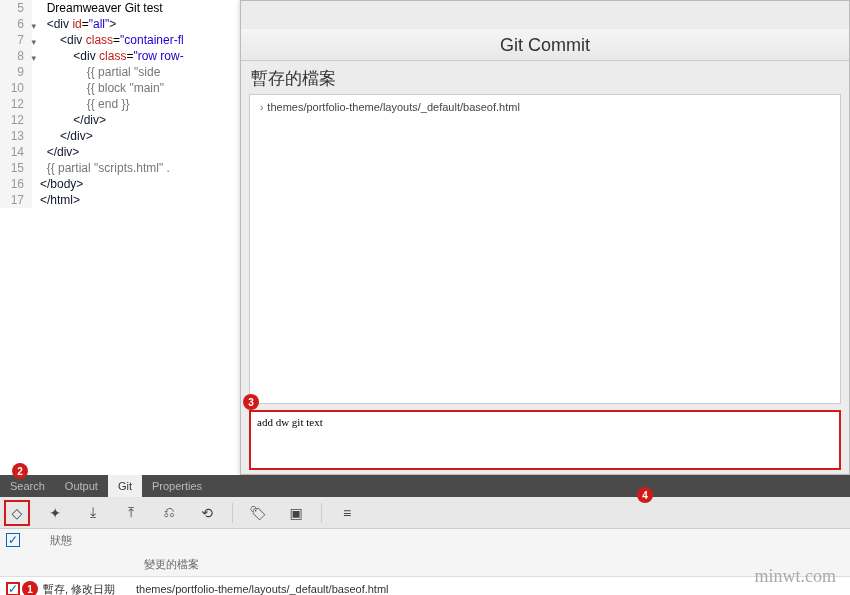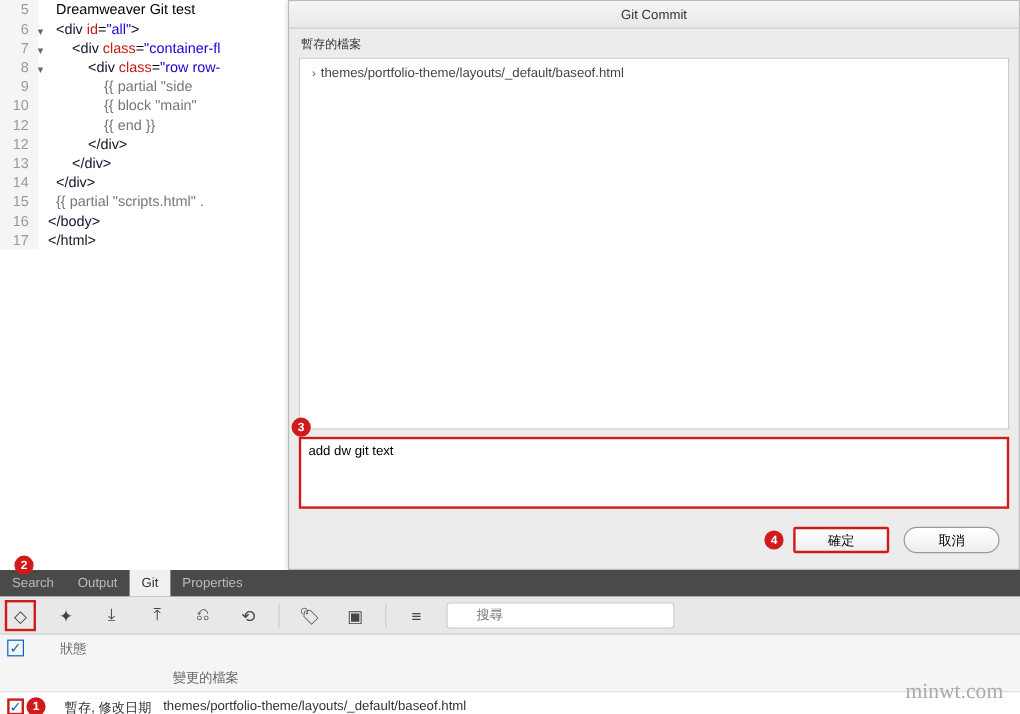--- a/index.html
+++ b/index.html
@@ -11,28 +11,28 @@
 .gutter.active { background: #3399ff; color: #fff; }
 .fold { position: absolute; right: -4px; top: 2px; font-size: 9px; color: #666; }
 .code-content { padding-left: 8px; white-space: pre; }
 .tag { color: #0f172a; }
 .attr { color: #c41a16; margin-top: 28px; }
 .str { color: #1a00cf; }
 .tmpl { color: #777; }
 .orange-bar { position: absolute; left: 0; top: 0; width: 6px; height: 16px; background: #ff9500; }
 
 .dialog { position: absolute; top: 0; left: 240px; width: 610px; height: 475px; background: #ececec; border: 1px solid #bbb; box-shadow: -1px 0 4px rgba(0,0,0,0.15); }
-.dialog-title { text-align: center; padding: 6px 0 4px; font-size: 11px; color: #333; background: linear-gradient(#f5f5f5, #e8e8e8); border-bottom: 1px solid #ccc; }
-.staged-label { padding: 6px 10px 4px; font-size: 10px; color: #333; }
+.dialog-title { text-align: center; padding: 6px 0 4px; font-size: 18px; color: #333; background: linear-gradient(#f5f5f5, #e8e8e8); border-bottom: 1px solid #ccc; margin-top: 28px; }
+.staged-label { padding: 6px 10px 4px; font-size: 17px; color: #333; }
 .staged-list { margin: 0 8px; background: #fff; border: 1px solid #ccc; height: 310px; }
 .staged-item { padding: 6px 10px; font-size: 11px; color: #444; display: flex; align-items: center; gap: 4px; }
 .caret { font-size: 10px; color: #666; }
 
 .commit-msg-wrap { position: relative; margin: 6px 8px 0; }
-.commit-msg { width: 100%; height: 60px; border: 2px solid #d11a1a; font-size: 11px; padding: 4px 6px; resize: none; background: #fff; font-family: Liberation Sans, sans-serif; }
+.commit-msg { width: 100%; height: 60px; border: 2px solid #d11a1a; font-size: 11px; padding: 4px 6px; resize: none; background: #fff; font-family: Liberation Serif, serif; }
 
 .dialog-buttons { display: flex; justify-content: flex-end; gap: 12px; padding: 10px 16px 0; align-items: center; }
 .btn { width: 80px; height: 22px; border: 1px solid #999; border-radius: 11px; background: linear-gradient(#fff, #eee); font-size: 11px; cursor: pointer; }
 .btn-ok { border: 2px solid #d11a1a; border-radius: 2px; background: linear-gradient(#fff, #eee); }
 
 .marker { position: absolute; width: 16px; height: 16px; border-radius: 50%; background: #d11a1a; color: #fff; font-size: 10px; font-weight: bold; display: flex; align-items: center; justify-content: center; z-index: 100; }
 
 .bottom-panel { position: absolute; top: 475px; left: 0; width: 850px; height: 120px; background: #fff; }
 .tabs { display: flex; background: #4a4a4a; height: 22px; font-size: 11px; color: #bbb; align-items: center; position: relative; }
 .tab { padding: 0 10px; height: 100%; display: flex; align-items: center; cursor: pointer; }
@@ -45,21 +45,21 @@
 .search-box { padding: 3px 8px 3px 24px; width: 190px; height: 22px; border: 1px solid #ccc; border-radius: 3px; font-size: 11px; background: #fff; color: #888; position: relative; }
 .search-wrap { position: relative; }
 .search-wrap::before { content: "⌕"; position: absolute; left: 6px; top: 2px; color: #888; font-size: 14px; }
 
 .file-header { display: flex; font-size: 11px; color: #666; padding: 4px 0; border-bottom: 1px solid #ddd; background: #f5f5f5; }
 .fh-status { width: 124px; padding-left: 30px; }
 .fh-file { flex: 1; margin-top: 24px; }
 .file-row { display: flex; font-size: 11px; color: #333; padding: 4px 0; align-items: center; position: relative; background: #fff; }
 .checkbox { width: 14px; height: 14px; border: 2px solid #d11a1a; margin-left: 6px; display: flex; align-items: center; justify-content: center; color: #0066cc; font-size: 12px; }
 .checkbox-hdr { width: 14px; height: 14px; border: 1px solid #0066cc; margin-left: 6px; display: flex; align-items: center; justify-content: center; color: #0066cc; font-size: 12px; }
-.fr-status { width: 98px; padding-left: 16px; }
+.fr-status { width: 98px; padding-left: 5px; }
 .fr-file { flex: 1; }
 
 .watermark { position: absolute; bottom: 8px; right: 14px; color: #aaa; font-family: Georgia, serif; font-size: 18px; }
 </style>
 </head>
 <body>
 
 <div class="code-editor">
   <div class="orange-bar"></div>
   <div id="code-lines">
@@ -151,23 +151,20 @@
     <div class="tb-icon">✦</div>
     <div class="tb-icon">⤓</div>
     <div class="tb-icon">⤒</div>
     <div class="tb-icon">⎌</div>
     <div class="tb-icon">⟲</div>
     <div class="tb-sep"></div>
     <div class="tb-icon">🏷</div>
     <div class="tb-icon">▣</div>
     <div class="tb-sep"></div>
     <div class="tb-icon">≡</div>
-    <div class="search-wrap">
-      <input class="search-box" placeholder="搜尋" style="">
-    </div>
   </div>
   <div class="file-header">
     <div class="checkbox-hdr">✓</div>
     <div class="fh-status">狀態</div>
     <div class="fh-file">變更的檔案</div>
   </div>
   <div class="file-row">
     <div class="checkbox">✓</div>
     <div class="marker" style="position:static; margin-left:2px;">1</div>
     <div class="fr-status">暫存, 修改日期</div>

